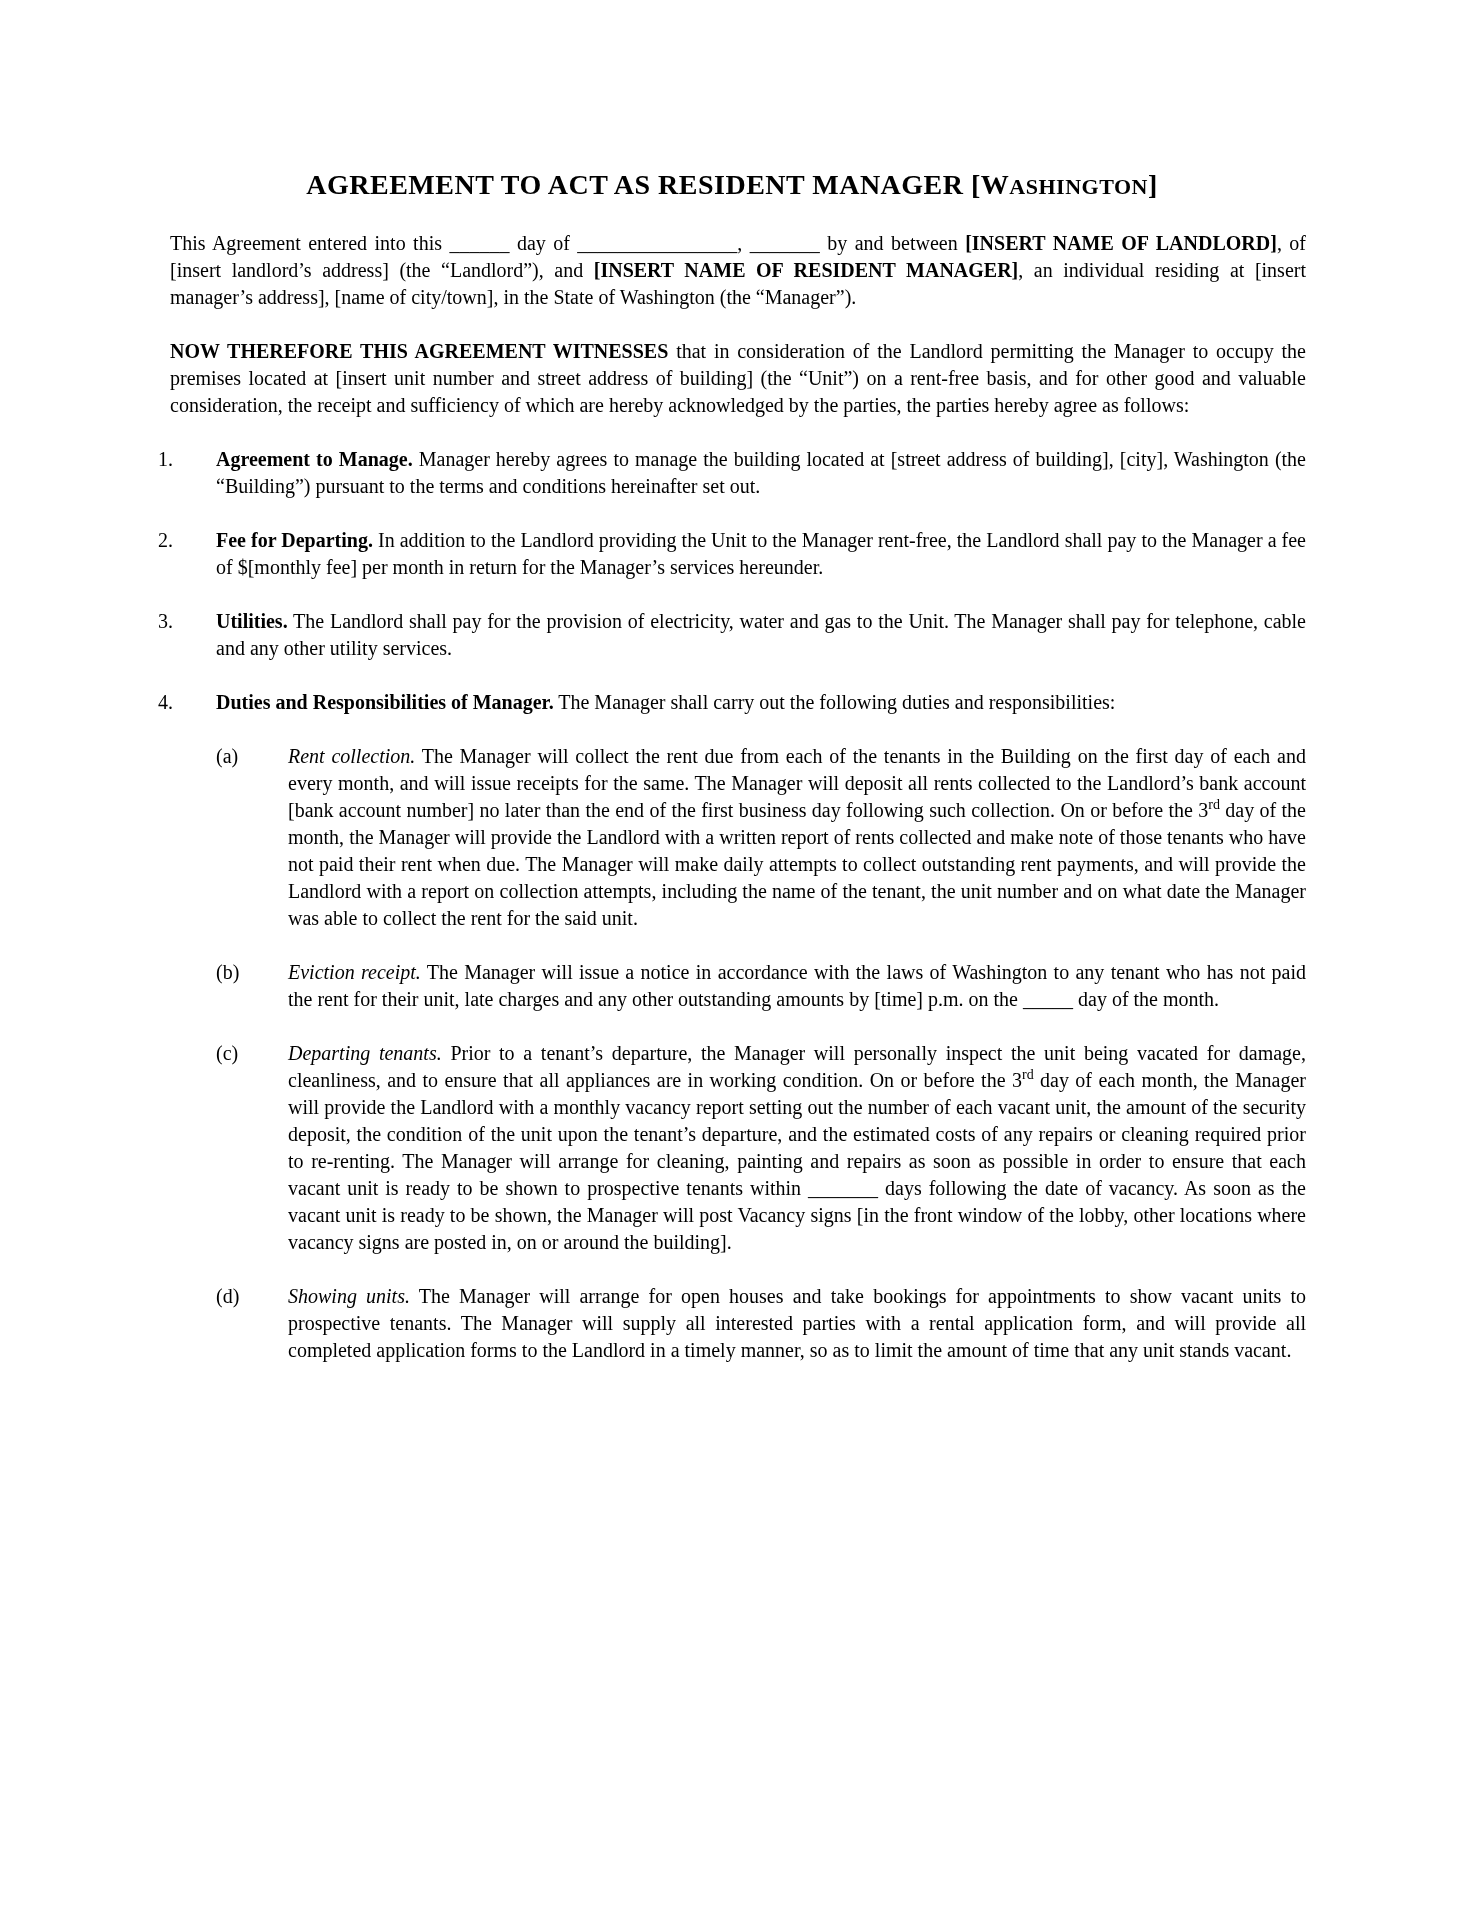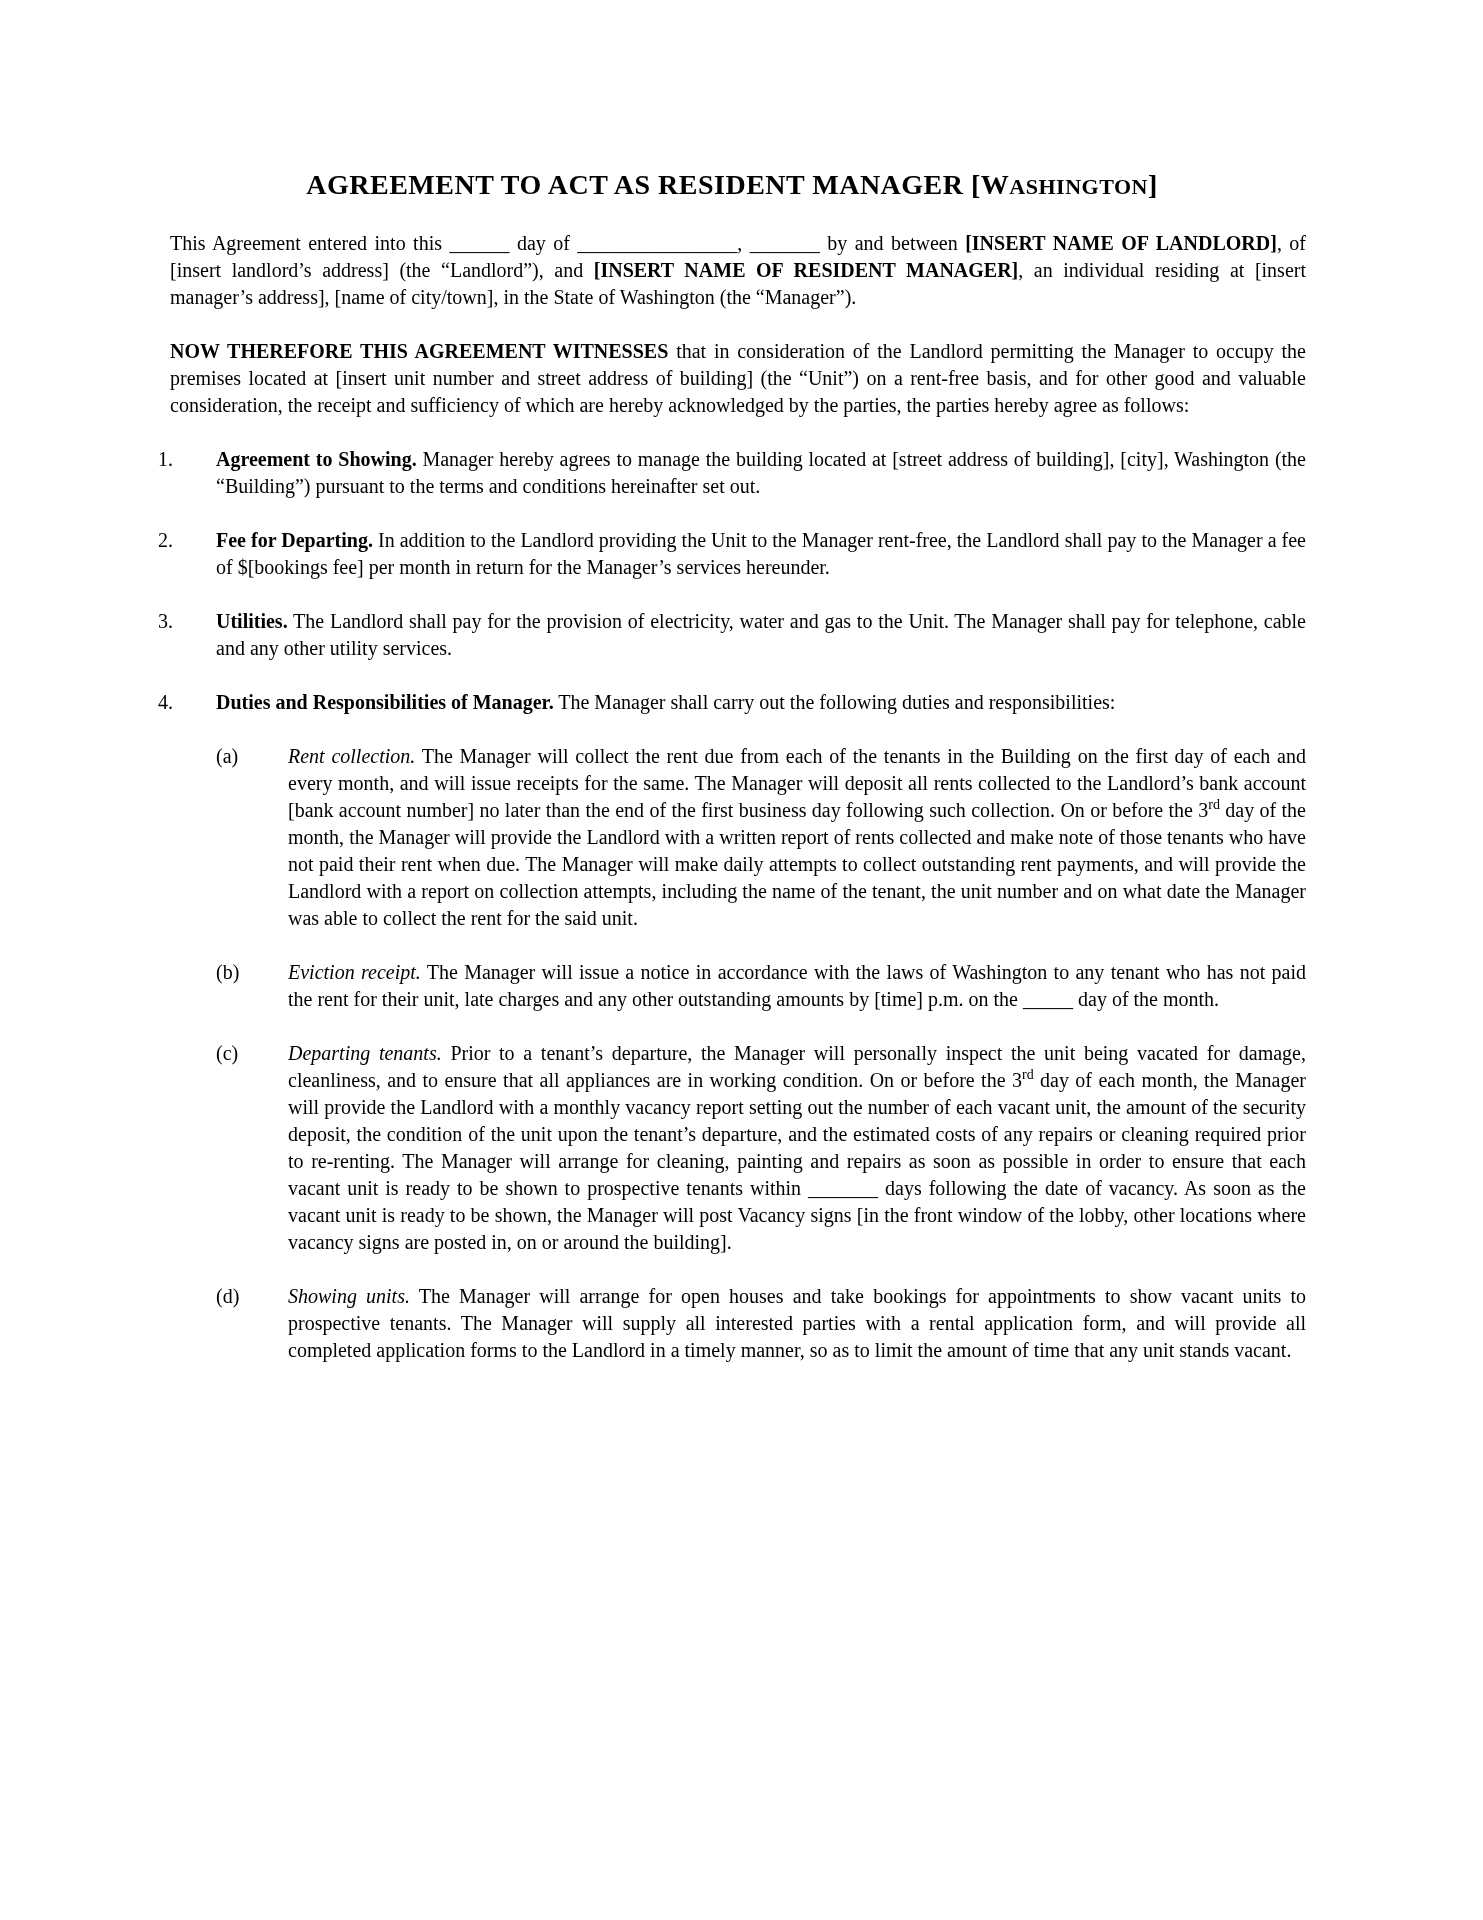--- a/index.html
+++ b/index.html
@@ -50,26 +50,26 @@
   <div class="content">
 
     <h1 class="doc-title"><span>AGREEMENT TO ACT AS RESIDENT MANAGER [W</span><span class="sc">ASHINGTON</span><span>]</span></h1>
 
     <p class="para"><span>This Agreement entered into this ______ day of ________________, _______ by and between </span><span class="b">[INSERT NAME OF LANDLORD]</span><span>, of [insert landlord’s address] (the “Landlord”), and </span><span class="b">[INSERT NAME OF RESIDENT MANAGER]</span><span>, an individual residing at [insert manager’s address], [name of city/town], in the State of Washington (the “Manager”).</span></p>
 
     <p class="para"><span class="b">NOW THEREFORE THIS AGREEMENT WITNESSES</span><span> that in consideration of the Landlord permitting the Manager to occupy the premises located at [insert unit number and street address of building] (the “Unit”) on a rent-free basis, and for other good and valuable consideration, the receipt and sufficiency of which are hereby acknowledged by the parties, the parties hereby agree as follows:</span></p>
 
     <div class="li">
       <span class="num">1.</span>
-      <div class="li-body"><span class="b">Agreement to Showing.</span><span> Manager hereby agrees to manage the building located at [street address of building], [city], Washington (the “Building”) pursuant to the terms and conditions hereinafter set out.</span></div>
+      <div class="li-body"><span class="b">Agreement to Manage.</span><span> Manager hereby agrees to manage the building located at [street address of building], [city], Washington (the “Building”) pursuant to the terms and conditions hereinafter set out.</span></div>
     </div>
 
     <div class="li">
       <span class="num">2.</span>
-      <div class="li-body"><span class="b">Fee for Departing.</span><span> In addition to the Landlord providing the Unit to the Manager rent-free, the Landlord shall pay to the Manager a fee of $[bookings fee] per month in return for the Manager’s services hereunder.</span></div>
+      <div class="li-body"><span class="b">Fee for Departing.</span><span> In addition to the Landlord providing the Unit to the Manager rent-free, the Landlord shall pay to the Manager a fee of $[monthly fee] per month in return for the Manager’s services hereunder.</span></div>
     </div>
 
     <div class="li">
       <span class="num">3.</span>
       <div class="li-body"><span class="b">Utilities.</span><span> The Landlord shall pay for the provision of electricity, water and gas to the Unit. The Manager shall pay for telephone, cable and any other utility services.</span></div>
     </div>
 
     <div class="li">
       <span class="num">4.</span>
       <div class="li-body"><span class="b">Duties and Responsibilities of Manager.</span><span> The Manager shall carry out the following duties and responsibilities:</span></div>

